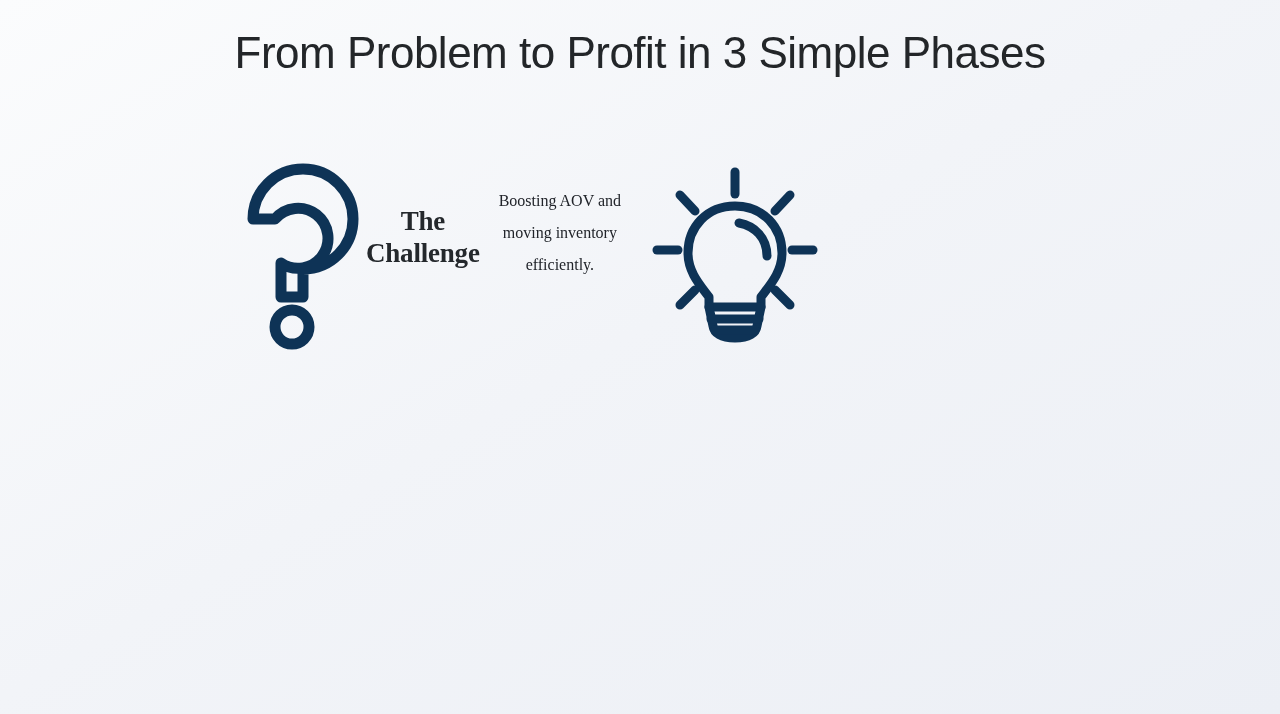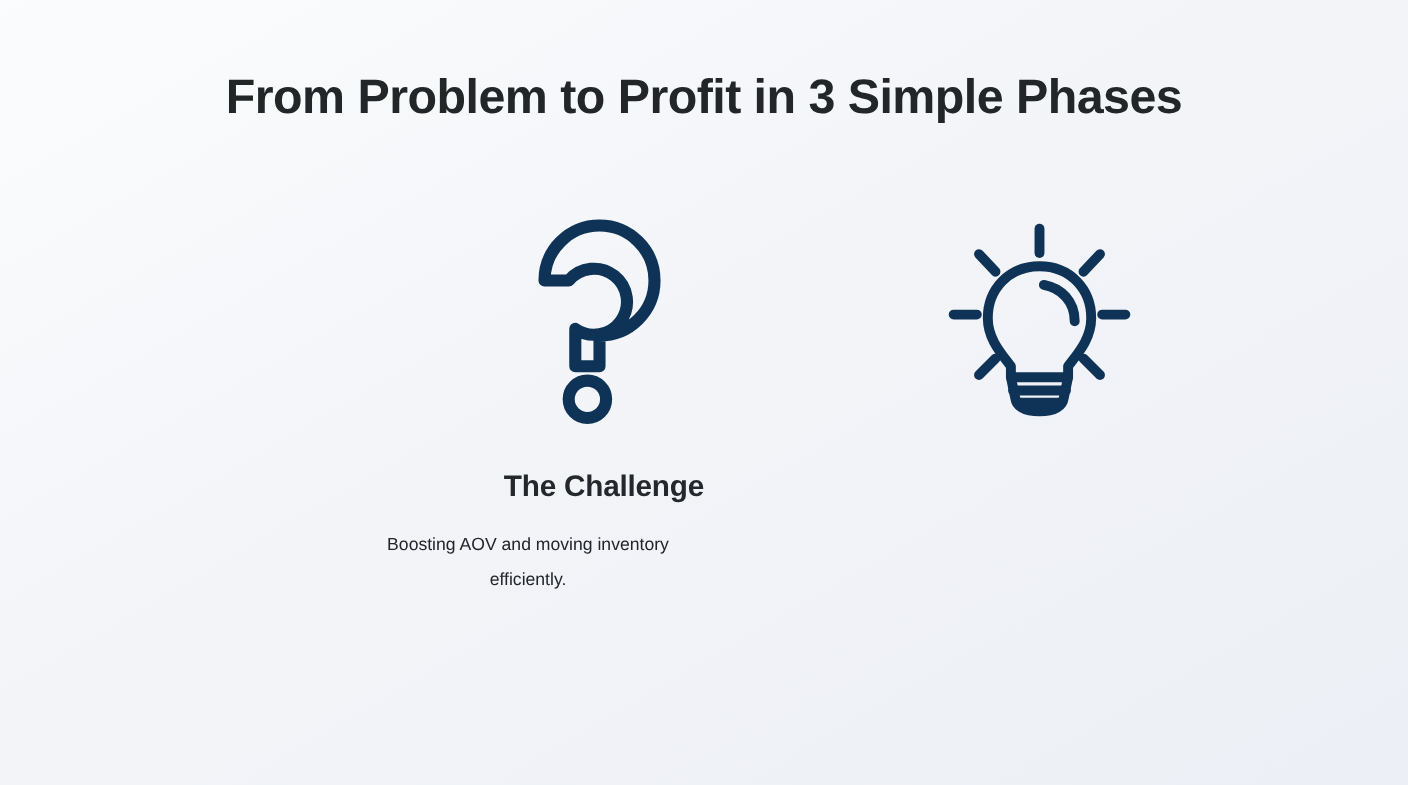--- a/index.html
+++ b/index.html
@@ -21,44 +21,45 @@
     height: 714px;
     box-sizing: border-box;
     background: linear-gradient(150deg, #fbfcfd 0%, #f2f4f8 48%, #eceff5 100%);
     display: flex;
     flex-direction: column;
     align-items: center;
   }
 
   .slide-title {
     margin: 0;
-    padding-top: 64px;
+    padding-top: 28px;
     font-size: 44px;
-    font-weight: bold;
+    font-weight: normal;
     letter-spacing: -0.5px;
     color: #232629;
     text-align: center;
     line-height: 1.15;
   }
 
   .columns {
     margin-top: 84px;
     width: 1280px;
     display: flex;
     flex-direction: row;
     align-items: flex-start;
     justify-content: center;
   }
 
   .column {
     width: 400px;
     display: flex;
-    flex-direction: column;
-    align-items: flex-end;
+    flex-direction: row;
+    align-items: flex-start;
     text-align: center;
+    font-family: Liberation Serif, serif;
   }
 
   .icon-wrap {
     width: 190px;
     height: 185px;
     display: flex;
     align-items: center;
     justify-content: center;
   }
 

